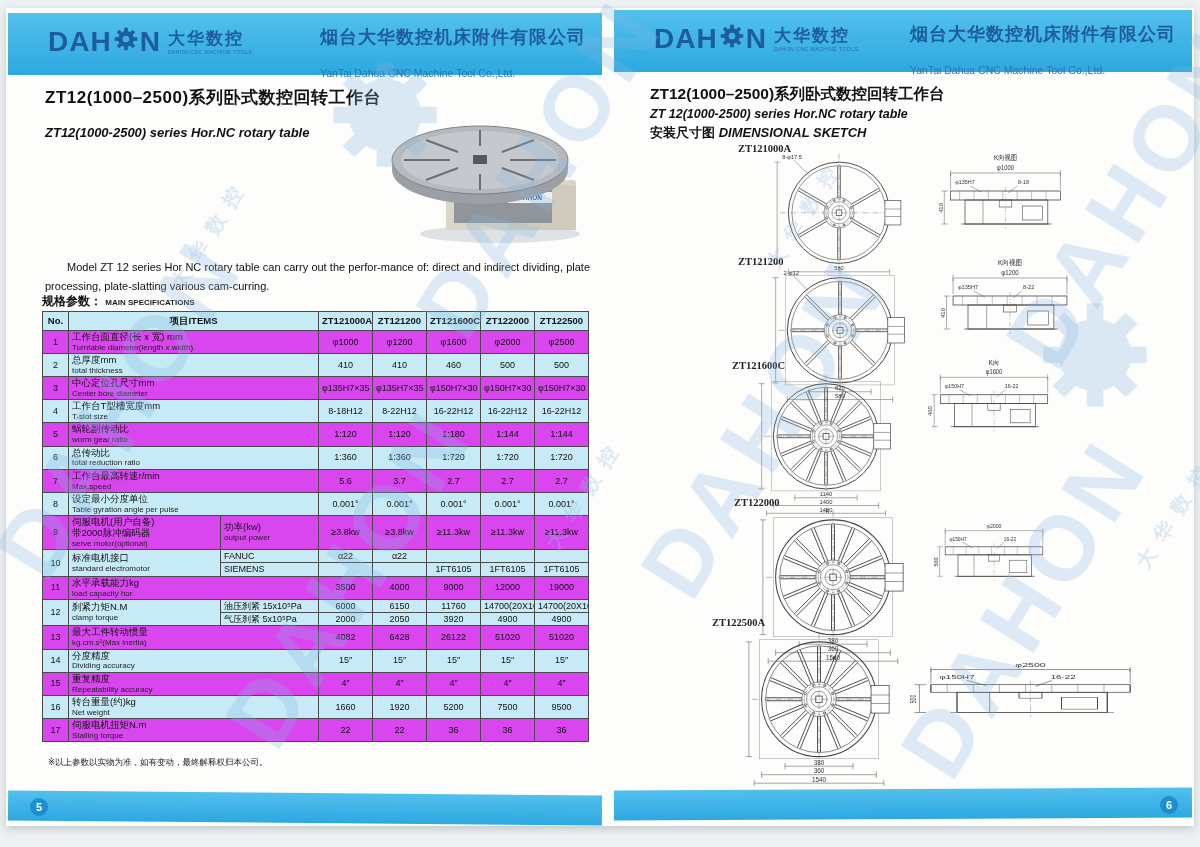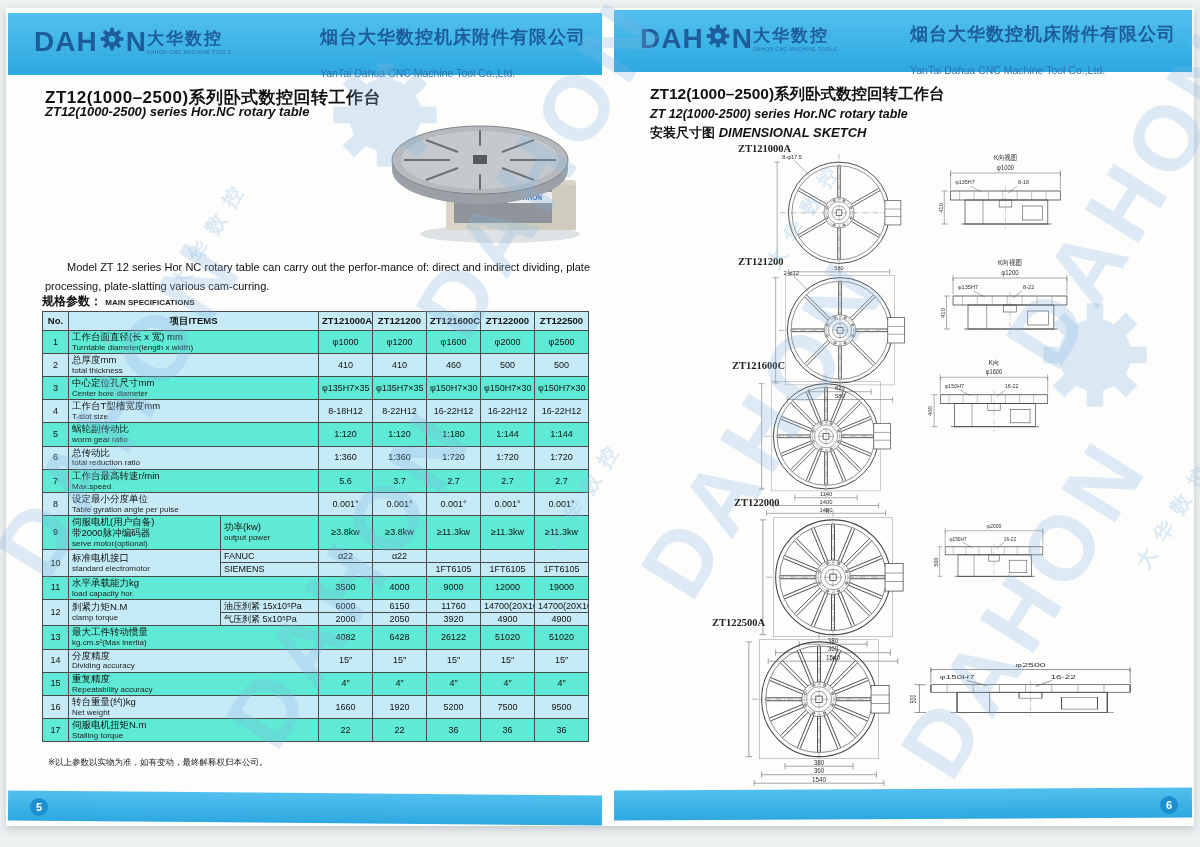--- a/index.html
+++ b/index.html
@@ -7,43 +7,43 @@
        font-family:"Liberation Sans","DejaVu Sans",sans-serif;color:#111}
   .sheet{position:absolute;left:6px;top:8px;width:1188px;height:818px;background:#fdfdfc;
          box-shadow:0 3px 8px rgba(60,70,80,.25);z-index:0}
   #content{position:absolute;inset:0;z-index:2}
   
   .band{position:absolute;background:linear-gradient(180deg,#52c0ee,#2da8e0)}
   #hdrL{left:8px;top:13px;width:594px;height:62px}
   #hdrR{left:614px;top:10px;width:578px;height:62px}
   #ftrL{left:8px;top:793px;width:594px;height:30px;transform:rotate(.5deg)}
   #ftrR{left:614px;top:789px;width:578px;height:30px;transform:rotate(-.3deg)}
-  .logo{position:absolute;left:26px;top:14px;display:flex;align-items:flex-start;color:#1d5d9b}
+  .logo{position:absolute;left:40px;top:14px;display:flex;align-items:flex-start;gap:7px;color:#1d5d9b}
   .logo .latin{font-size:28px;font-weight:bold;letter-spacing:1px;line-height:1;display:flex;align-items:center;gap:2px}
   .logo .cjkcol{display:flex;flex-direction:column;margin-top:3px}
   .logo .cjk{font-size:17px;font-weight:bold;letter-spacing:2px;line-height:1.1}
   .logo .tag{font-size:5px;letter-spacing:.5px;color:#2a6ba8}
   .company{position:absolute;right:16px;top:12px;text-align:left;color:#1d5d9b}
   .company .cn{font-size:18px;font-weight:bold;letter-spacing:1px}
   .company .en{font-size:10.5px;color:#2e74ad;margin-top:18px}
   .pgnum{position:absolute;width:18px;height:18px;border-radius:50%;background:#1b8fd0;color:#fff;
          font-size:11px;font-weight:bold;display:flex;align-items:center;justify-content:center;z-index:3}
   #pg5{left:30px;top:798px} #pg6{left:1160px;top:796px}
   
   .ltitle-cn{position:absolute;left:45px;top:86px;font-size:17px;font-weight:bold;letter-spacing:.5px}
-  .ltitle-en{position:absolute;left:45px;top:104px;font-size:13px;font-weight:bold;font-style:italic}
+  .ltitle-en{position:absolute;left:45px;top:125px;font-size:13px;font-weight:bold;font-style:italic}
   .para{position:absolute;left:45px;top:136px;width:348px;font-size:11px;line-height:1.95;text-align:justify}
   .para p{text-indent:2em}
   .para-en{position:absolute;left:45px;top:258px;width:545px;font-size:11px;line-height:1.7;text-align:justify;text-indent:2em}
   .photo{position:absolute;left:388px;top:108px}
   .specs-head{position:absolute;left:42px;top:293px;font-size:12px;font-weight:bold}
   .specs-head .en{font-weight:bold}
   
   #spec-table{position:absolute;left:42px;top:311px;width:546px;border-collapse:collapse;table-layout:fixed;
-              background:#5eead4}
+              background:#d946ef}
   #spec-table th,#spec-table td{border:1px solid #4a4a4a;padding:1px 3px;vertical-align:middle;
               font-size:9px;line-height:1.15;overflow:hidden}
   #spec-table th{font-size:9.5px;height:19px;font-weight:bold;text-align:center}
   #spec-table .c-no{text-align:center}
   #spec-table .c-val{text-align:center}
   #spec-table tr.hdr,#spec-table tr.alt{background:#c6eaf6}
   .cn{font-size:9.5px} .en{font-size:8px;color:#222}
   .foot-note{position:absolute;left:48px;top:757px;font-size:8.5px;color:#222}
   
   .rtitle{position:absolute;left:650px;top:84px}

